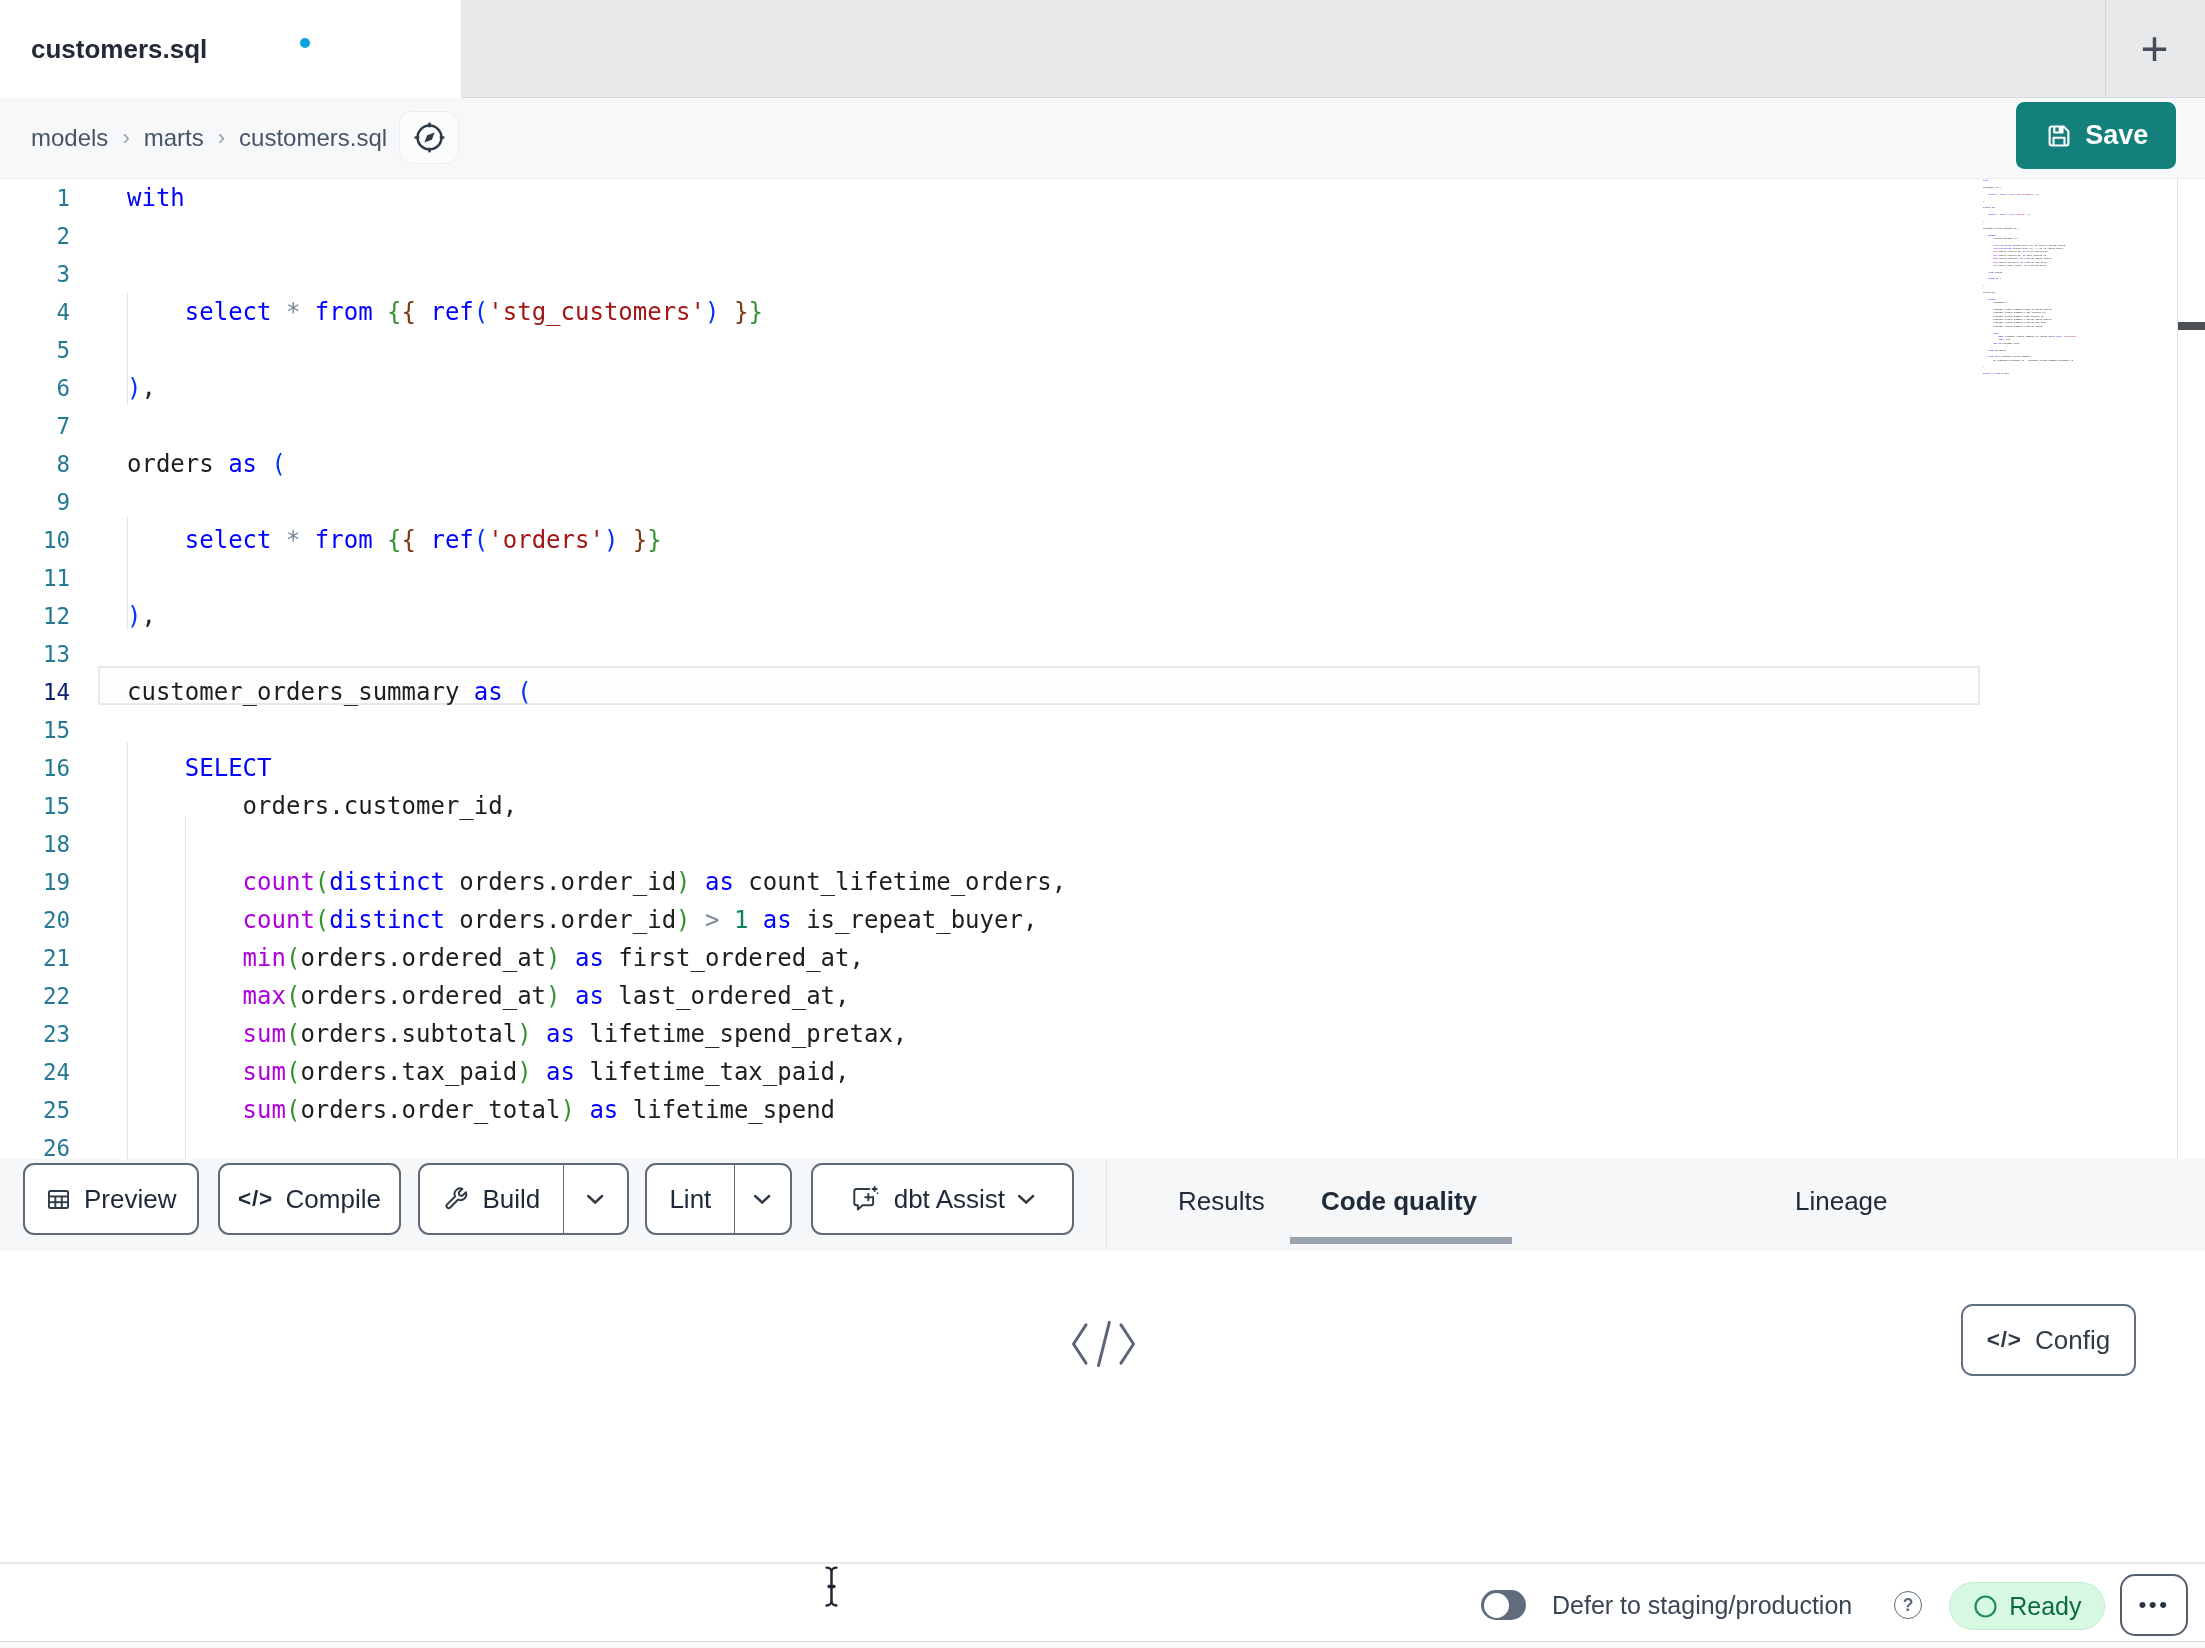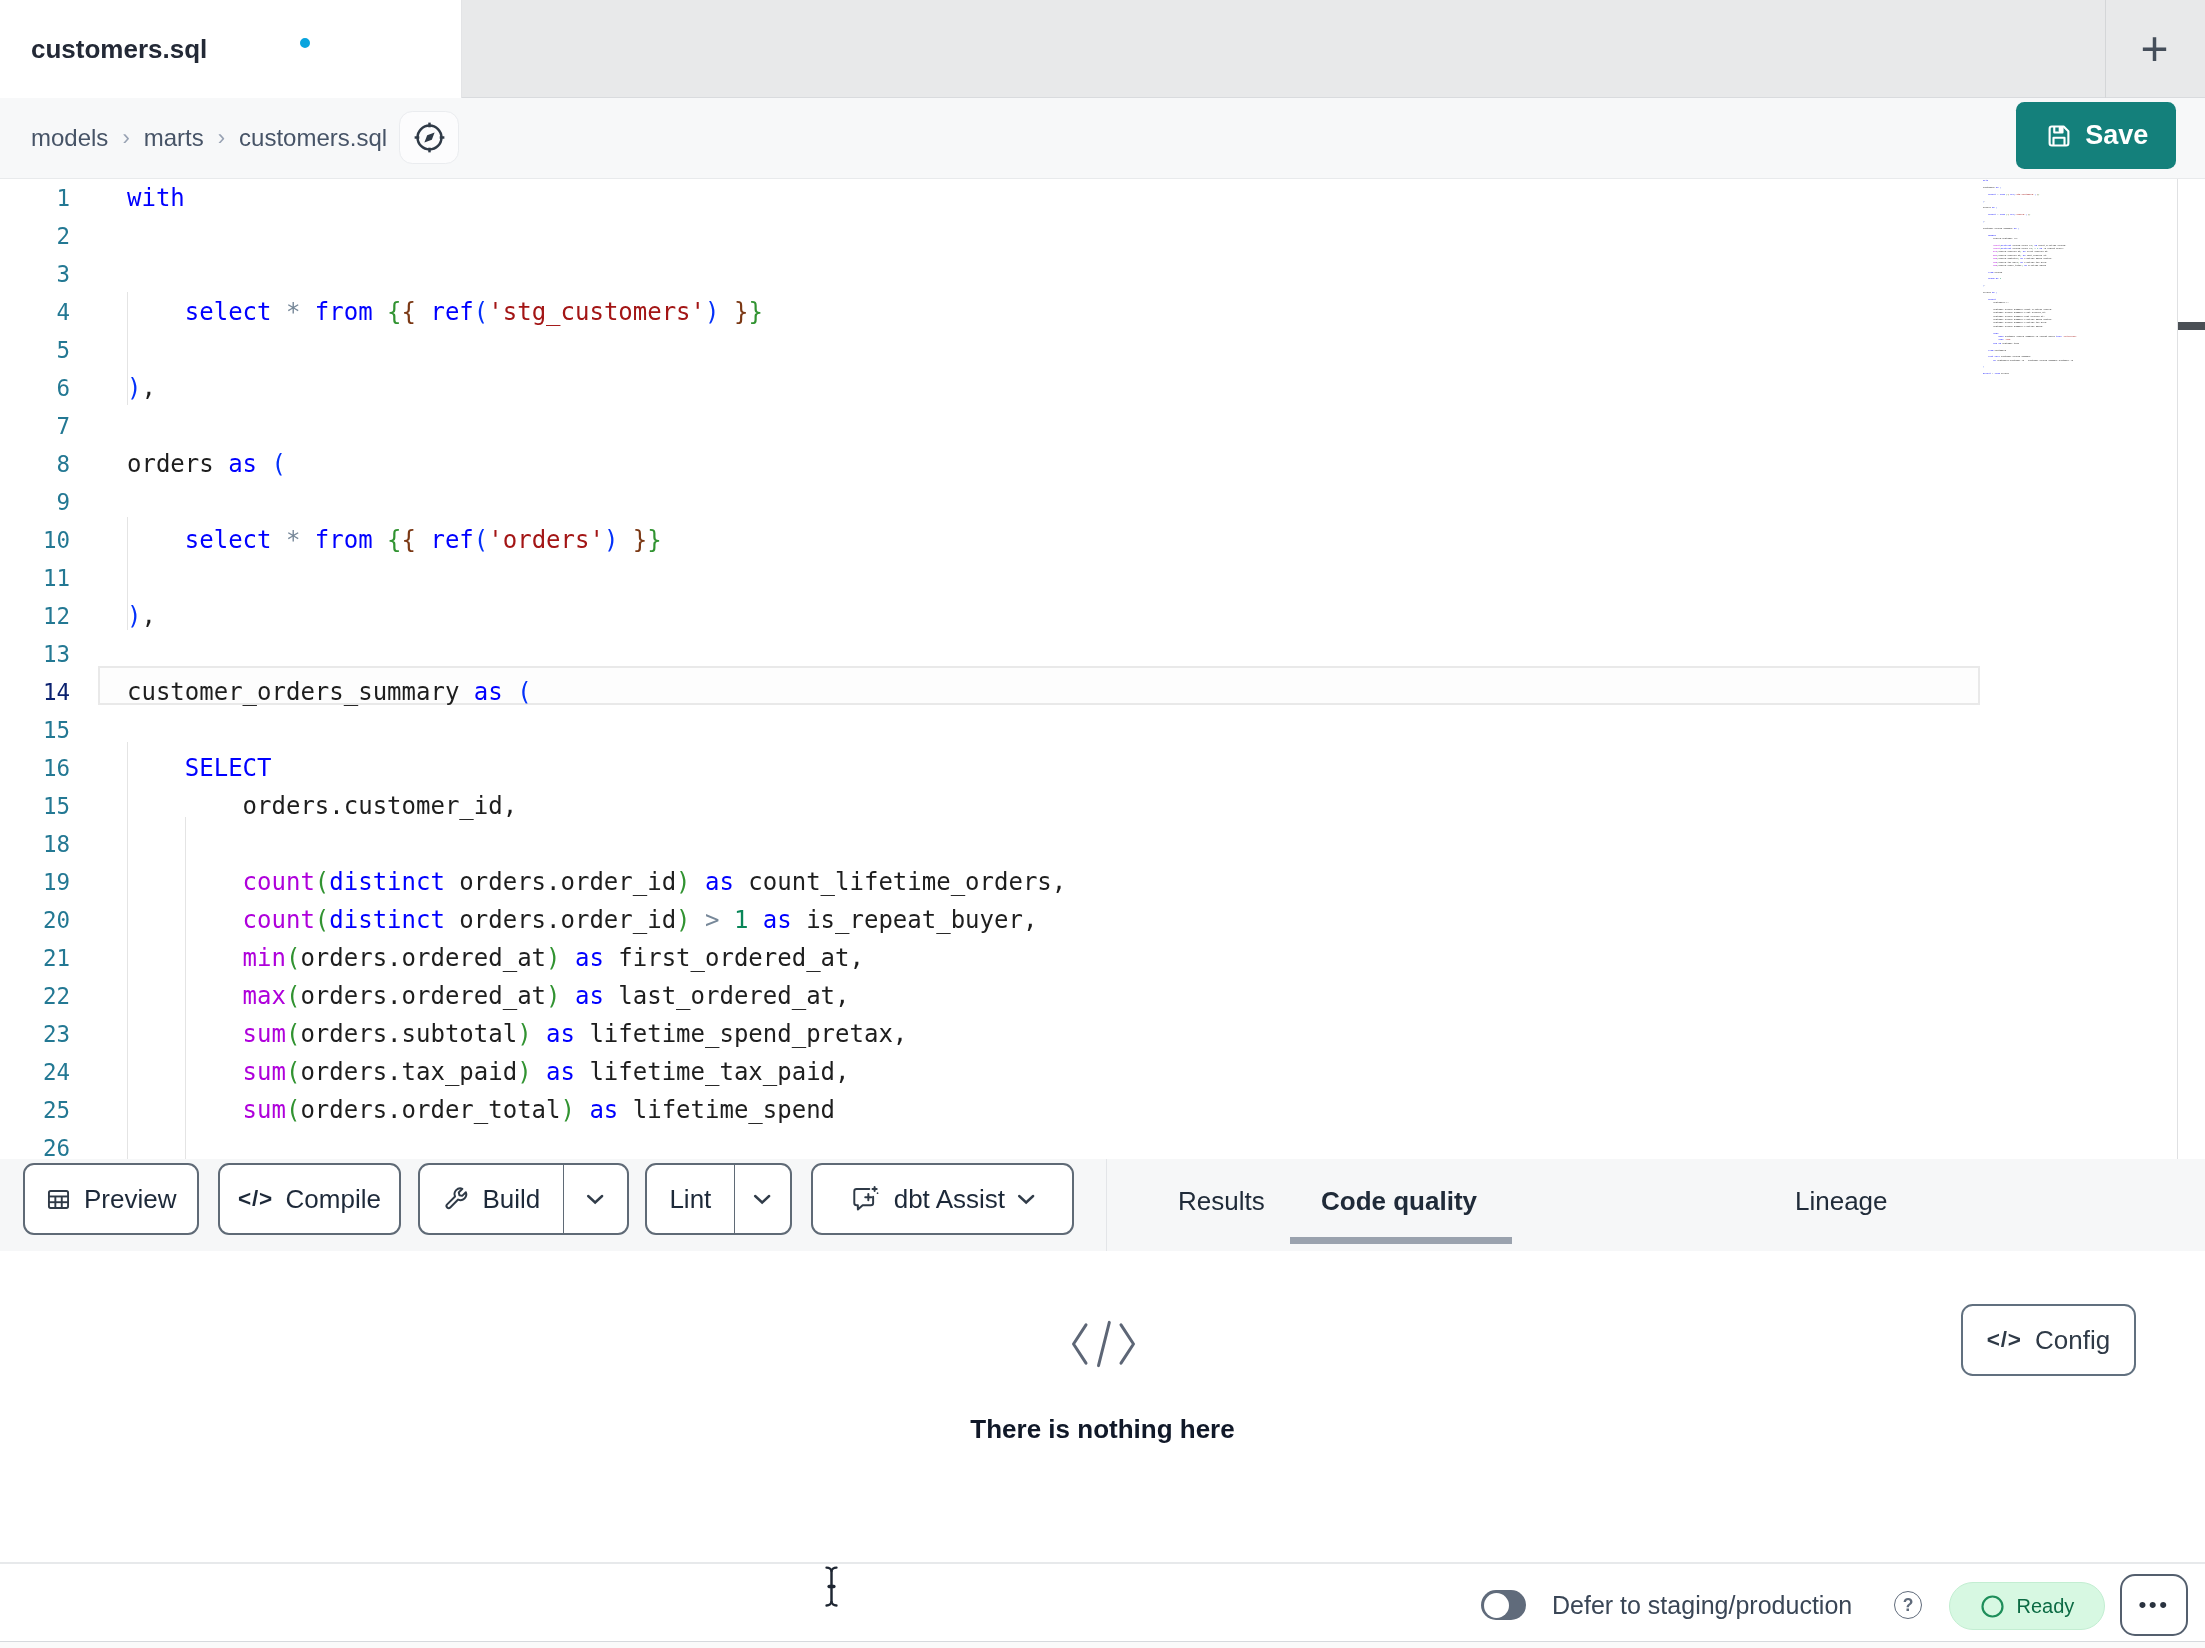--- a/index.html
+++ b/index.html
@@ -58,21 +58,21 @@
   .config-glyph { font-size:22.5px; font-weight:600; letter-spacing:0.8px; }
   .results-divider { position:absolute; left:0; top:1562px; width:2205px; height:1.7px; background:#e7e9eb; }
 
   
   .statusbar { position:absolute; left:0; top:1564px; width:2205px; height:77px; background:#fff; }
   .toggle { position:absolute; left:1481px; top:26px; width:45px; height:30px; border-radius:15px; background:#606b7b; }
   .toggle-knob { position:absolute; left:2.5px; top:2.5px; width:25px; height:25px; border-radius:50%; background:#fff; }
   .defer-label { position:absolute; left:1552px; top:26px; height:30px; line-height:30px; font-size:25px; color:#3a4656; }
   .help-icon { position:absolute; left:1894px; top:27px; width:28px; height:28px; border:1.7px solid #606b7b; border-radius:50%; display:flex; align-items:center; justify-content:center; font-size:17.5px; color:#606b7b; font-weight:600; }
   .ready-pill { position:absolute; left:1949px; top:18.3px; width:156px; height:48px; border-radius:24px; background:#d7f8e2; border:0.8px solid #c3eed2; display:flex; align-items:center; justify-content:center; gap:11.7px; }
-  .ready-text { font-size:20px; color:#0c6b44;text-align:right; }
+  .ready-text { font-size:25px; color:#0c6b44;text-align:right; }
   .more-btn { position:absolute; left:2120px; top:10px; width:68px; height:62px; border:2.1px solid #545f6e; border-radius:15px; background:#fff; display:flex; align-items:center; justify-content:center; font-size:22.5px; letter-spacing:2.5px; color:#2a3340; }
   .bottom-strip { position:absolute; left:0; top:1641px; width:2205px; height:7.5px; background:#fafafa; border-top:1.7px solid #d6d9dd; }
 
   .ibeam { position:absolute; left:820px; top:1564px; }
 </style>
 </head>
 <body>
 
 <div class="tabbar">
   <div class="tab-active">
@@ -315,21 +315,20 @@
   </div>
   <div class="tab-underline"></div>
 </div>
 
 <div class="results">
   <svg class="empty-icon" width="67" height="50" viewBox="0 0 80 60" fill="none" stroke="#5d6676" stroke-width="3.6" stroke-linecap="round" stroke-linejoin="round">
     <polyline points="19,7 4,30 19,53"></polyline>
     <line x1="34" y1="56" x2="47" y2="4"></line>
     <polyline points="61,7 76,30 61,53"></polyline>
   </svg>
-  <div class="empty-title">There is nothing here</div>
   <div class="config-btn">
     <span class="config-glyph">&lt;/&gt;</span>
     <span>Config</span>
   </div>
 </div>
 
 <div class="results-divider"></div>
 
 <div class="statusbar">
   <div class="toggle">

